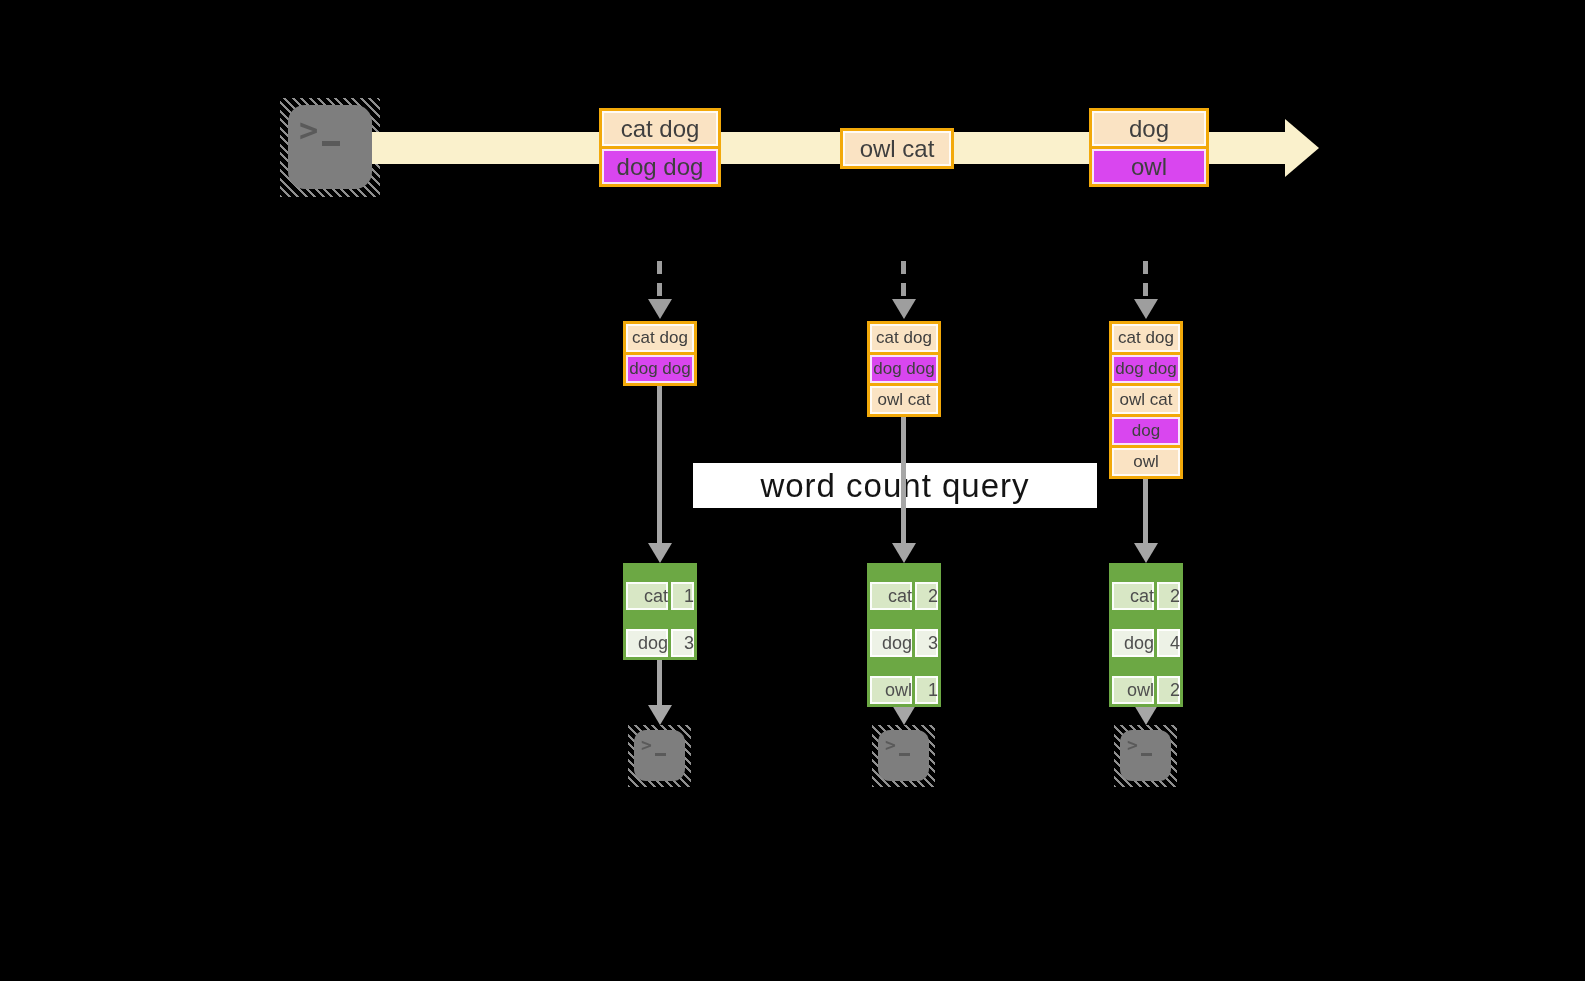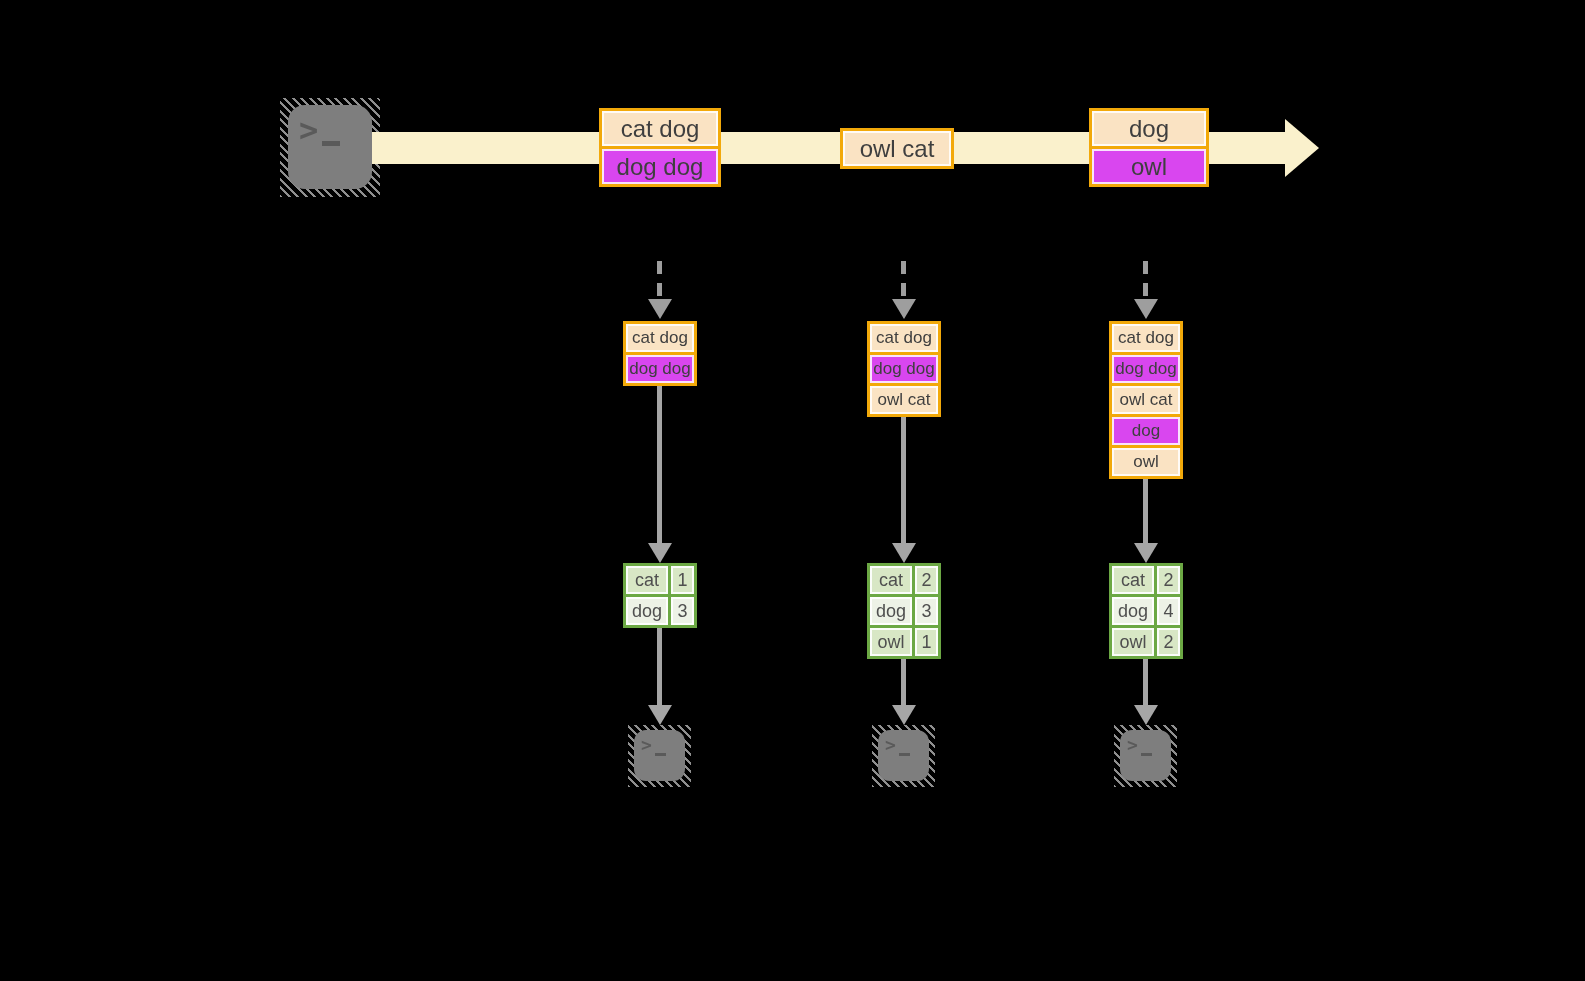--- a/index.html
+++ b/index.html
@@ -40,22 +40,23 @@
   .head-gray{border-top:20px solid #9e9e9e;}
   .head-gray2{border-top:20px solid #a6a6a6;}
 
   
   .banner{background:#ffffff;z-index:5;display:flex;align-items:center;justify-content:center;}
   .banner span{font-size:33px;font-weight:300;color:#141414;letter-spacing:1px;}
 
   
   .gtable{background:#6CA844;border:3px solid #6CA844;display:grid;grid-template-columns:42px 23px;gap:3px;z-index:10;}
   .gcell{
-    height:28px;line-height:28px;text-align:center;color:#4f4f4f;font-size:18px;
+    height:28px;line-height:28px;text-align:right;color:#4f4f4f;font-size:18px;
     box-shadow:inset 0 0 0 2px rgba(255,255,255,.9);
+    margin-top:16px;
   }
   .gfill-a{background:#D8E7C5;}
   .gfill-b{background:#EDF2E6;}
 </style>
 </head>
 <body>
 
 <div id="canvas">
 
   <div class="abs hatchbox" style="left:280px;top:98px;width:100px;height:99px;">
@@ -97,20 +98,23 @@
     <span class="row fill-a">owl cat</span>
   </div>
   <div class="abs abox sbox" style="left:1109px;top:321px;width:68px;">
     <span class="row fill-a">cat dog</span>
     <span class="row fill-b">dog dog</span>
     <span class="row fill-a">owl cat</span>
     <span class="row fill-b">dog</span>
     <span class="row fill-a">owl</span>
   </div>
 
+  <div class="abs banner" style="left:693px;top:463px;width:404px;height:45px;">
+    <span>word count query</span>
+  </div>
 
   <div class="abs solid-shaft" style="left:657px;top:386px;height:159px;"></div>
   <div class="abs head-down head-gray2" style="left:648px;top:543px;"></div>
   <div class="abs solid-shaft" style="left:901px;top:417px;height:128px;"></div>
   <div class="abs head-down head-gray2" style="left:892px;top:543px;"></div>
   <div class="abs solid-shaft" style="left:1143px;top:479px;height:66px;"></div>
   <div class="abs head-down head-gray2" style="left:1134px;top:543px;"></div>
 
   <div class="abs gtable" style="left:623px;top:563px;">
     <span class="gcell gfill-a">cat</span>

